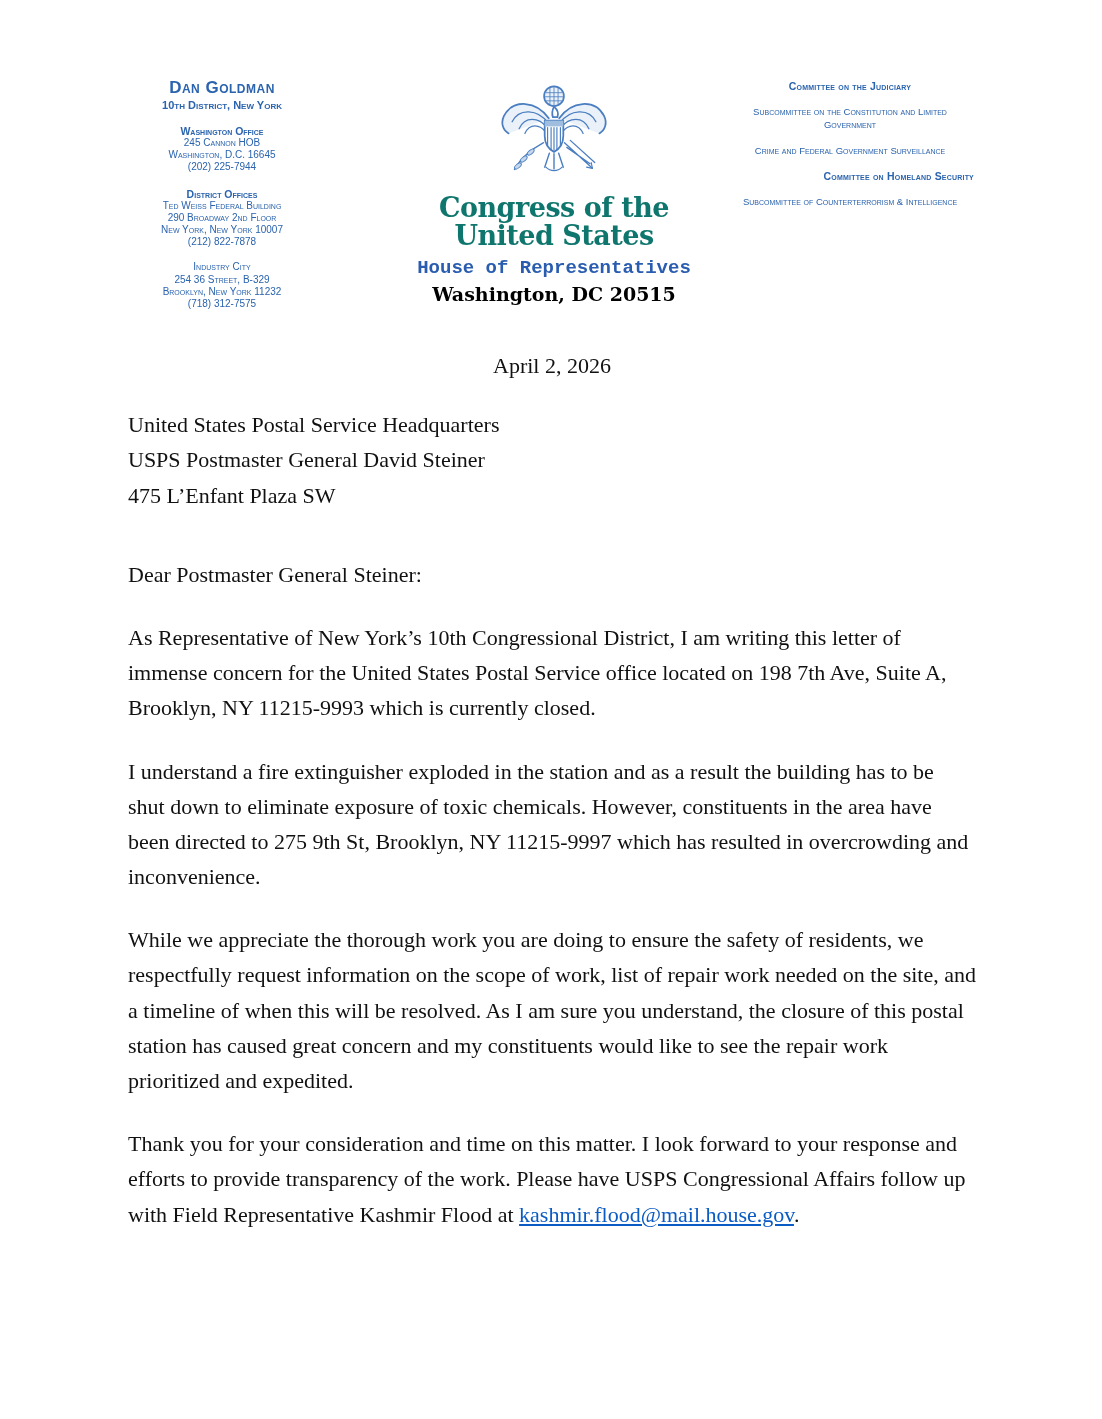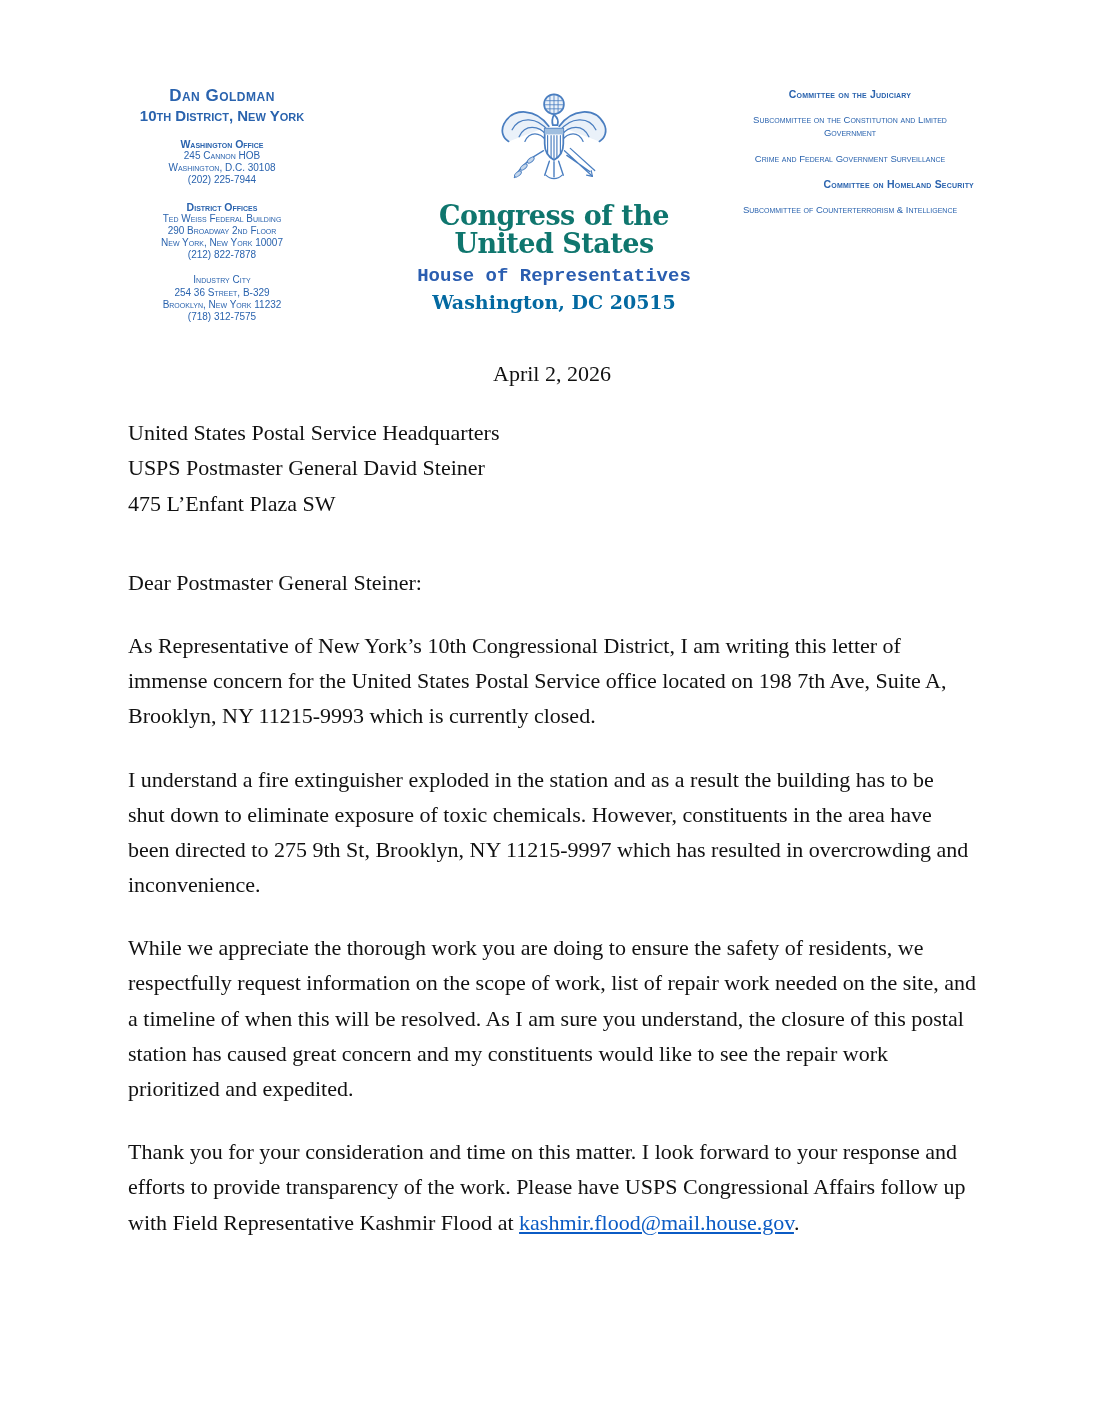--- a/index.html
+++ b/index.html
@@ -1,53 +1,53 @@
 <!DOCTYPE html>
 <html><head>
 <meta charset="utf-8">
 <style>
   html, body { margin: 0; padding: 0; background: #ffffff; }
   .page {
     position: relative;
     width: 1102px;
     height: 1246px;
-    margin: 8px auto;
+    margin: 0 auto;
     background: #ffffff;
     font-family: "Liberation Serif", serif;
     color: #111111;
     overflow: hidden;
   }
 
   
   .letterhead { position: absolute; top: 0; left: 0; width: 100%; height: 330px; }
 
   .lh-left {
     position: absolute; left: 118px; top: 78px; width: 208px;
     text-align: center;
     font-family: "Liberation Sans", sans-serif;
     font-variant: small-caps;
     color: #2a63ae;
   }
   .lh-name { font-size: 17px; font-weight: bold; letter-spacing: .5px; }
-  .lh-district { font-size: 15px; font-weight: bold; margin-top: 1px; }
+  .lh-district { font-size: 11px; font-weight: bold; margin-top: 1px; }
   .lh-heading { font-size: 10.5px; font-weight: bold; margin-top: 14px; }
   .lh-line { font-size: 10px; line-height: 1.22; }
 
   .lh-center {
     position: absolute; left: 386px; top: 82px; width: 336px;
     text-align: center; color: #2a5db0;
   }
   .seal { display: block; margin: 0 auto 8px auto; }
   .congress-line1 {
     font-family: "DejaVu Serif", serif;
     font-weight: bold; font-size: 27px; line-height: 1.05;
     letter-spacing: -0.5px; color: #0f766e;
   }
   .congress-line2 { font-family: Liberation Mono, monospace; font-weight: bold; font-size: 19px; margin-top: 6px; color: #2a5db0; }
-  .congress-line3 { font-family: "DejaVu Serif", serif; font-weight: bold; font-size: 19px; margin-top: 4px; color: #0369a1; }
+  .congress-line3 { font-family: "DejaVu Serif", serif; font-weight: bold; font-size: 19px; margin-top: 4px; color: #000000; }
 
   .lh-right {
     position: absolute; left: 726px; top: 80px; width: 248px;
     text-align: center;
     font-family: "Liberation Sans", sans-serif;
     font-variant: small-caps;
     color: #2a63ae;
   }
   .cm-title { font-size: 10.5px; font-weight: bold; letter-spacing: .2px; }
   .cm-sub { font-size: 9.5px; line-height: 1.35; margin-top: 13px; }
@@ -76,21 +76,21 @@
 <div class="page">
 
   <header class="letterhead">
 
     <div class="lh-left">
       <div class="lh-name">Dan Goldman</div>
       <div class="lh-district">10th District, New York</div>
 
       <div class="lh-heading">Washington Office</div>
       <div class="lh-line">245 Cannon HOB</div>
-      <div class="lh-line">Washington, D.C. 30108</div>
+      <div class="lh-line">Washington, D.C. 16645</div>
       <div class="lh-line">(202) 225-7944</div>
 
       <div class="lh-heading">District Offices</div>
       <div class="lh-line">Ted Weiss Federal Building</div>
       <div class="lh-line">290 Broadway 2nd Floor</div>
       <div class="lh-line">New York, New York 10007</div>
       <div class="lh-line">(212) 822-7878</div>
 
       <div class="lh-line" style="margin-top:13px">Industry City</div>
       <div class="lh-line">254 36 Street, B-329</div>

